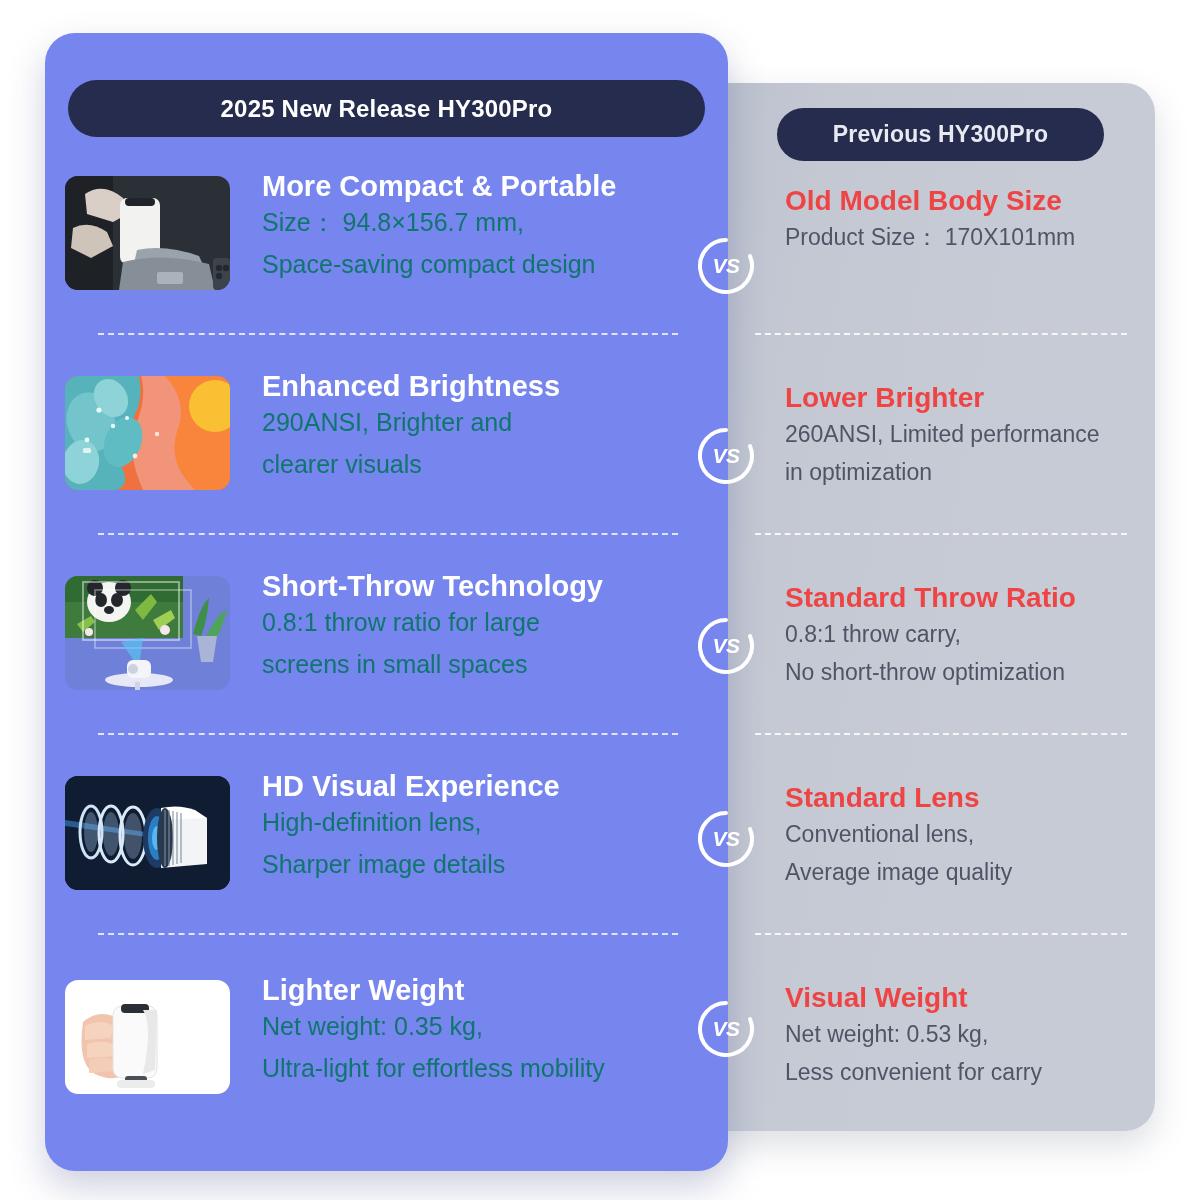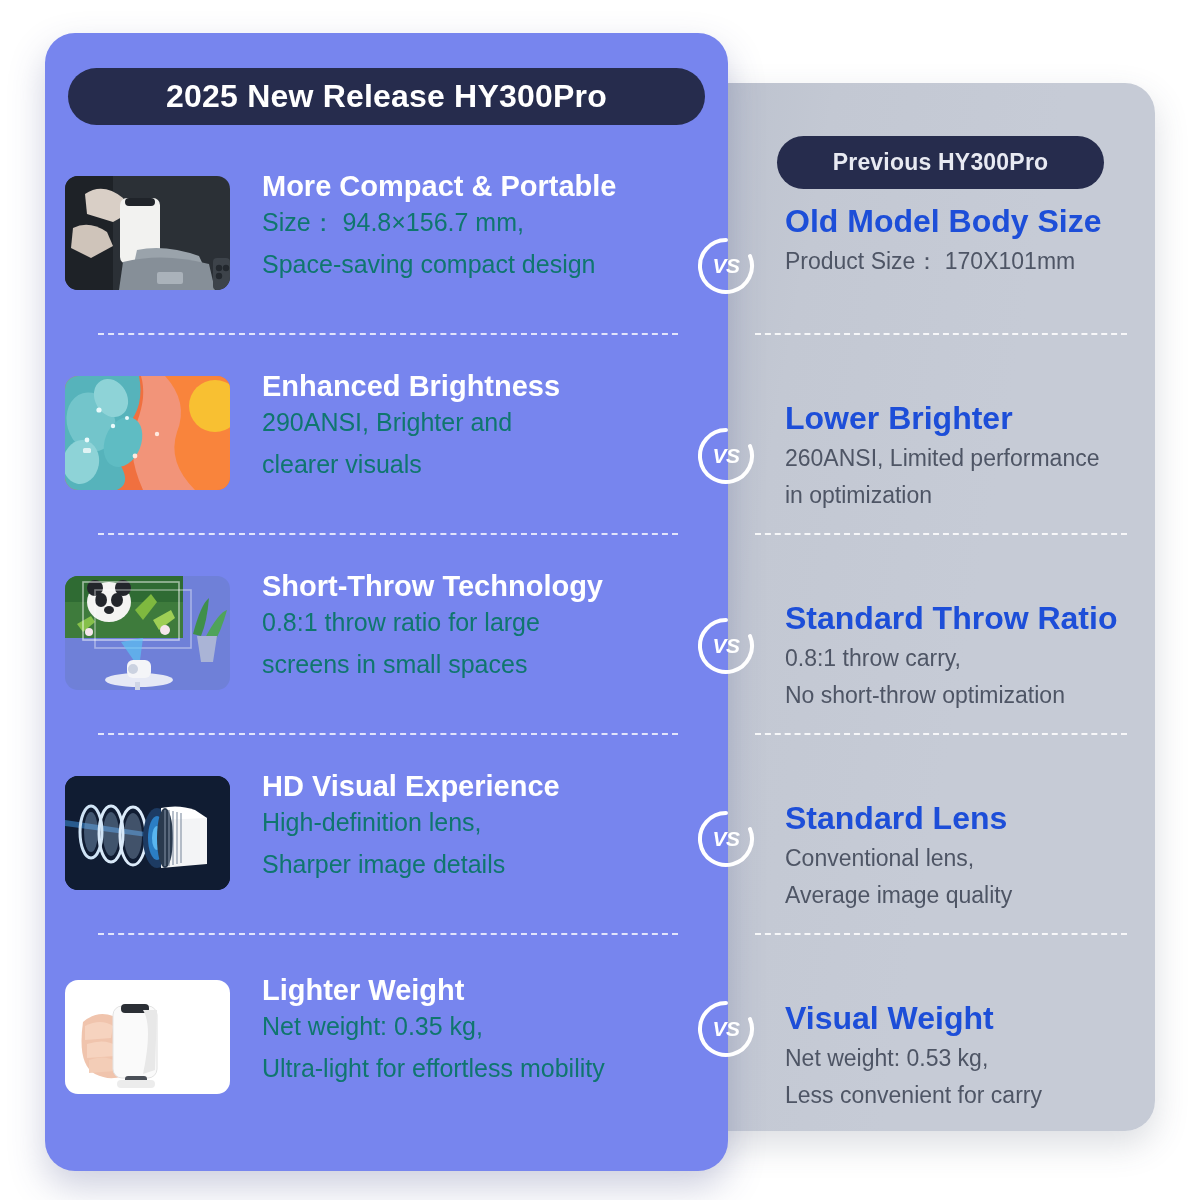--- a/index.html
+++ b/index.html
@@ -51,33 +51,32 @@
     border-radius: 999px;
     display: flex;
     align-items: center;
     justify-content: center;
     color: #ffffff;
     font-weight: bold;
     letter-spacing: 0.2px;
   }
   .pill-new {
     left: 68px;
-    top: 68px;
+    top: 80px;
     width: 637px;
     height: 57px;
-    font-size: 32px;
+    font-size: 24px;
   }
   .pill-old {
     left: 777px;
     top: 108px;
     width: 327px;
     height: 53px;
     font-size: 23px;
     color: #e8eaf2;
-    margin-top: 28px;
   }
 
   
   .rows-new {
     position: absolute;
     left: 45px;
     top: 33px;
     width: 683px;
     height: 1138px;
   }
@@ -135,26 +134,25 @@
     top: 83px;
     width: 495px;
     height: 1048px;
   }
   .row-old {
     position: absolute;
     left: 125px;
     width: 370px;
   }
   .old-title {
-    color: #1d4ed8;
-    font-size: 32px;
+    color: #ef4444;
+    font-size: 28px;
     font-weight: bold;
     line-height: 1.3;
     white-space: nowrap;
-    margin-top: 18px;
   }
   .old-line {
     color: #4e5565;
     font-size: 23px;
     line-height: 1.64;
     white-space: nowrap;
     font-weight: 400;
   }
   .sep-old {
     position: absolute;

